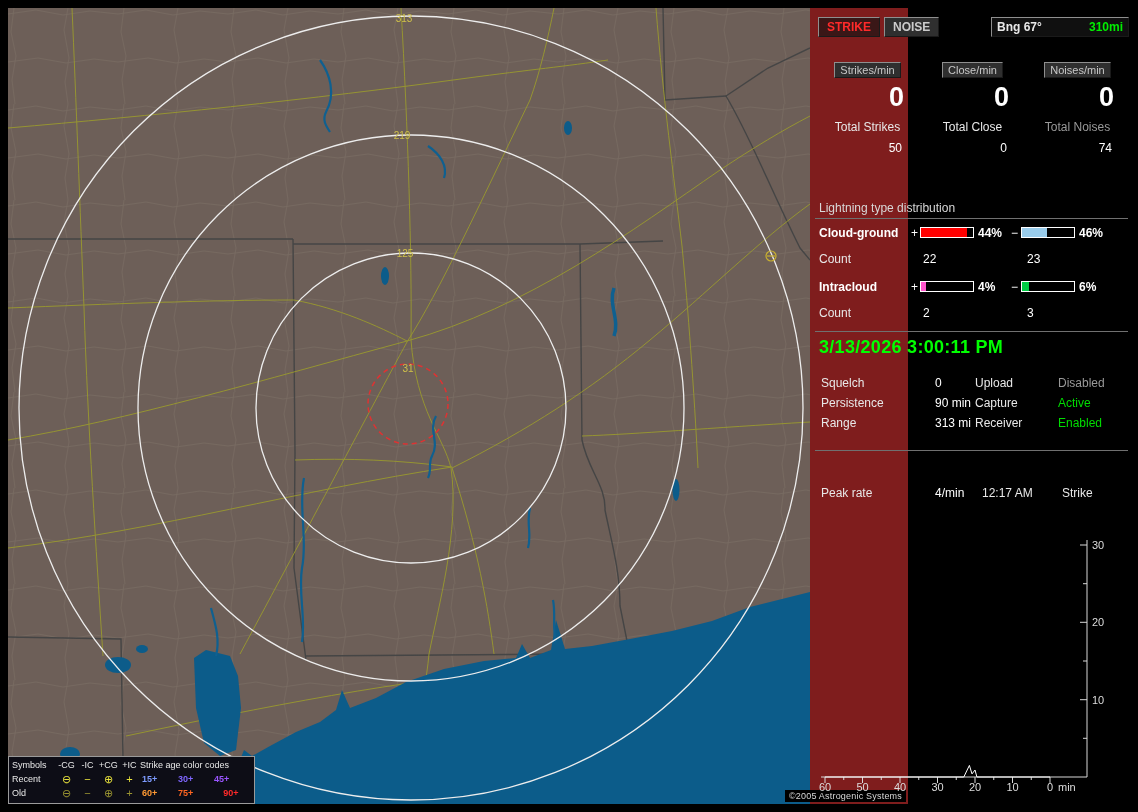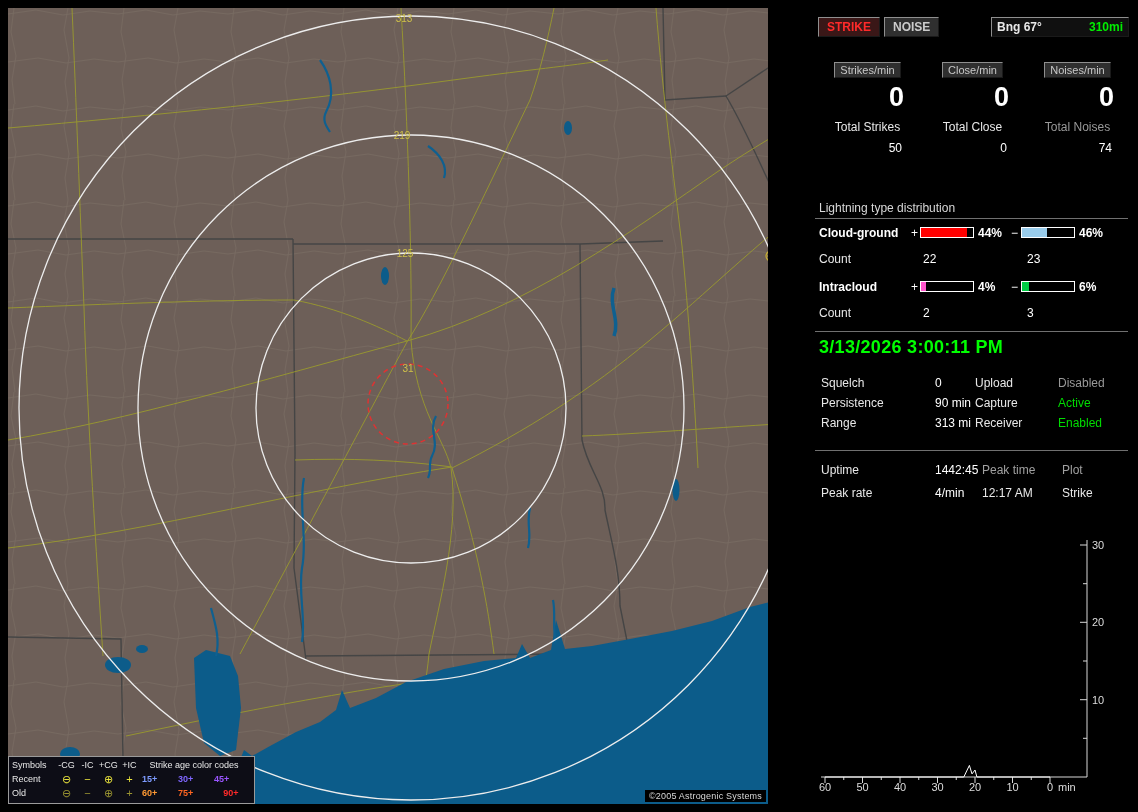--- a/index.html
+++ b/index.html
@@ -1,30 +1,30 @@
 <!DOCTYPE html>
 <html><head>
 <meta charset="utf-8">
 <style>
   *{margin:0;padding:0;box-sizing:border-box}
   html,body{width:1138px;height:812px;background:#000;overflow:hidden}
   body{position:relative;font-family:"Liberation Sans",sans-serif;color:#e8e8e8}
 
   
-  .map{position:absolute;left:8px;top:8px;width:760px;height:796px;background:#7f1d1d;overflow:hidden}
+  .map{position:absolute;left:8px;top:8px;width:900px;height:796px;background:#7f1d1d;overflow:hidden}
   .map svg{display:block}
   .copyright{position:absolute;right:2px;bottom:2px;background:#000;color:#d8d8d8;font-size:9px;padding:1px 4px;letter-spacing:.2px}
 
   
   .legend{position:absolute;left:0;top:748px;width:247px;height:48px;background:#0d0d16;border:1px solid #9a9a9a;font-size:9px;color:#e8e8e8;padding:1px 3px;line-height:1}
   .lg-row{display:grid;grid-template-columns:44px 21px 21px 21px 21px 36px 36px 36px;align-items:center;height:14px}
   .lg-cell{text-align:center}
   .lg-left{text-align:left}
   .lg-sym{text-align:center;font-size:11px}
-  .age-head{grid-column:6/9;text-align:center;white-space:nowrap}
+  .age-head{grid-column:6/9;text-align:left;white-space:nowrap}
   .lg-age{font-weight:bold;text-align:left;padding-left:2px}
 
   
   .panel{position:absolute;left:815px;top:8px;width:316px;height:796px;font-size:12px}
   .btn{position:absolute;top:9px;height:20px;font-weight:bold;font-size:12px;font-family:inherit;background:#2f2f2f;border:1px solid;border-color:#8f8f8f #1a1a1a #1a1a1a #8f8f8f;padding:1px 8px;cursor:pointer}
   .btn-strike{left:3px;background:#3a1717}
   .btn-noise{left:69px}
   .bng{position:absolute;left:176px;top:9px;width:138px;height:20px;background:#101010;border:1px solid;border-color:#8f8f8f #1a1a1a #1a1a1a #8f8f8f;display:flex;justify-content:space-between;align-items:center;padding:0 5px;font-weight:bold}
 
   .col{position:absolute;top:54px;width:105px;text-align:center}
@@ -273,26 +273,20 @@
   </div>
   <div class="set-row sr2">
     <span class="f1">Range</span>
     <span class="f2">313 mi</span>
     <span class="f3">Receiver</span>
     <span class="f4" style="color: rgb(0, 221, 0);">Enabled</span>
   </div>
 
   <div class="hr hr3"></div>
 
-  <div class="stat-row sra">
-    <span class="f1">Uptime</span>
-    <span class="f2">1442:45</span>
-    <span class="g3 gray">Peak time</span>
-    <span class="g4 gray">Plot</span>
-  </div>
   <div class="stat-row srb">
     <span class="f1">Peak rate</span>
     <span class="f2">4/min</span>
     <span class="g3">12:17 AM</span>
     <span class="g4">Strike</span>
   </div>
 
   <svg class="trend" viewBox="0 0 316 276" width="316" height="276">
     <g stroke="#d8d8d8" stroke-width="1" fill="none">
       <line x1="6" y1="249" x2="272" y2="249"></line>

